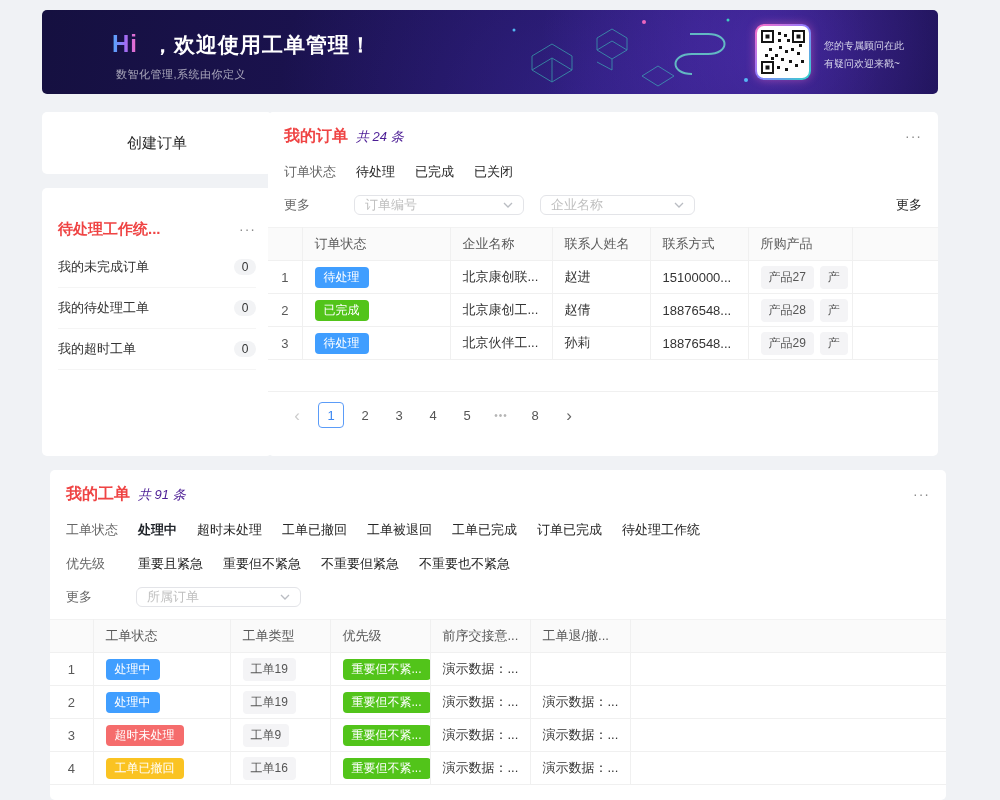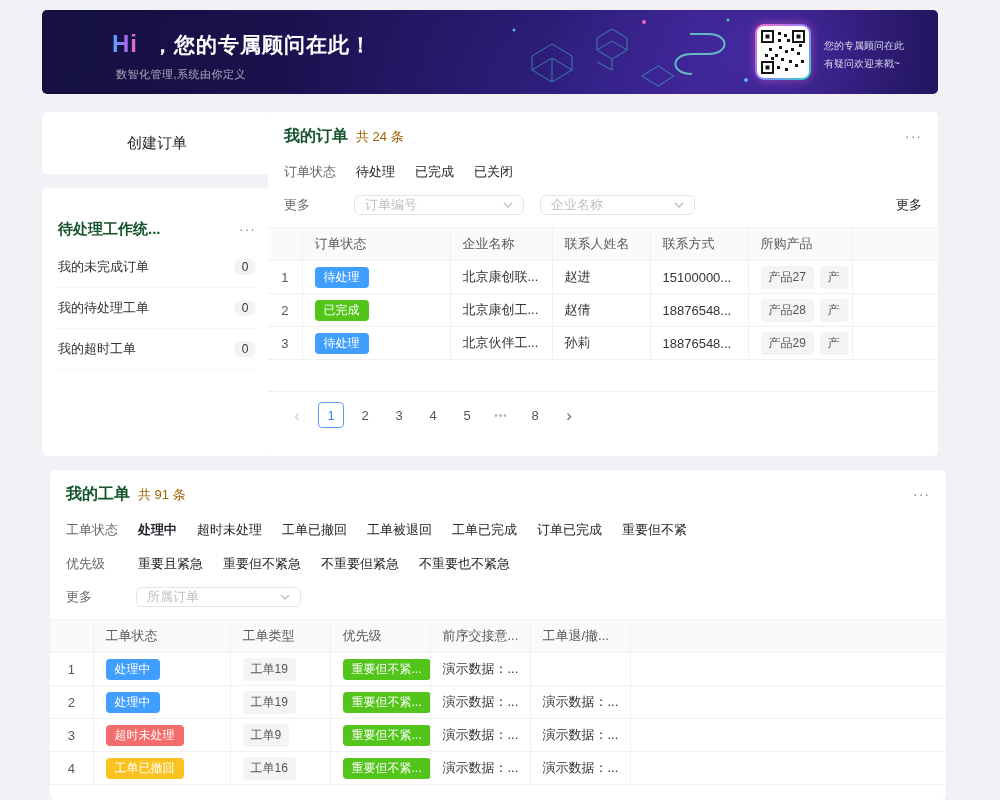--- a/index.html
+++ b/index.html
@@ -38,22 +38,22 @@
   .qr-inner { width:52px; height:52px; border-radius:7px; background:#fff; display:flex; align-items:center; justify-content:center; }
   .consultant { position:absolute; left:782px; top:27px; font-size:10px; line-height:1.75; color:#d6d4ea; }
 
   
   .card { background:#fff; border-radius:5px; }
   .left-col { position:absolute; left:42px; top:112px; width:230px; }
   .create-card { height:62px; display:flex; align-items:center; justify-content:center;
                  font-size:15px; font-weight:500; color:#262626; cursor:pointer; }
   .stats-card { margin-top:14px; height:268px; padding:32px 16px 0; }
   .card-head { display:flex; align-items:baseline; }
-  .card-title { font-size:15px; font-weight:700; color:#14532d; white-space:nowrap; }
-  .card-count { font-size:13px; color:#a16207; margin-left:8px; }
+  .card-title { font-size:15px; font-weight:700; color:#ef4444; white-space:nowrap; }
+  .card-count { font-size:13px; color:#4c1d95; margin-left:8px;font-style:italic; }
   .menu-dots { margin-left:auto; color:#8c8c8c; font-size:14px; letter-spacing:1px; cursor:pointer; line-height:1; }
   .stat-list { margin-top:8px; }
   .stat-item { display:flex; align-items:center; justify-content:space-between;
                padding:11px 0; border-bottom:1px solid #f5f5f5; font-size:13px; color:#333; }
   .stat-count { background:#f2f3f5; color:#333; border-radius:9px; min-width:22px; text-align:center;
                 font-size:12px; padding:1px 7px; }
 
   .orders-card { position:absolute; left:268px; top:112px; width:670px; height:344px; overflow:hidden; }
   .tickets-card { position:absolute; left:50px; top:470px; width:896px; height:330px; overflow:hidden; }
   .pad { padding:0 16px; }
@@ -119,21 +119,21 @@
       <g stroke="#6fe9d2" stroke-width="2" opacity="0.75" fill="none">
         <path d="M190 64 C168 64 168 44 190 44 L206 44 C228 44 228 24 206 24 L188 24"></path>
       </g>
       <g opacity="0.9">
         <circle cx="142" cy="12" r="2" fill="#ff6ec4"></circle>
         <circle cx="244" cy="70" r="2" fill="#58c6ff"></circle>
         <circle cx="12" cy="20" r="1.5" fill="#58c6ff"></circle>
         <circle cx="226" cy="10" r="1.5" fill="#3fe0c5"></circle>
       </g>
     </svg>
-    <div class="banner-title"><span class="hi">Hi</span><span>，您的专属顾问在此！</span></div>
+    <div class="banner-title"><span class="hi">Hi</span><span>，欢迎使用工单管理！</span></div>
     <div class="banner-sub">数智化管理,系统由你定义</div>
     <div class="qr-wrap">
       <div class="qr-inner">
         <svg width="44" height="44" viewBox="0 0 44 44">
           <g fill="#151515">
             <rect x="0" y="0" width="13" height="13"></rect>
               <rect x="31" y="0" width="13" height="13"></rect>
               <rect x="0" y="31" width="13" height="13"></rect>
           </g>
           <g fill="#ffffff">
@@ -304,21 +304,21 @@
     </div>
 
     <div class="filter-row pad">
       <span class="f-label">工单状态</span>
       <span class="opt active">处理中</span>
       <span class="opt">超时未处理</span>
       <span class="opt">工单已撤回</span>
       <span class="opt">工单被退回</span>
       <span class="opt">工单已完成</span>
       <span class="opt">订单已完成</span>
-      <span class="opt">重要但不紧</span>
+      <span class="opt">待处理工作统</span>
     </div>
 
     <div class="filter-row pad">
       <span class="f-label">优先级</span>
       <span class="opt">重要且紧急</span>
       <span class="opt">重要但不紧急</span>
       <span class="opt">不重要但紧急</span>
       <span class="opt">不重要也不紧急</span>
     </div>
 

